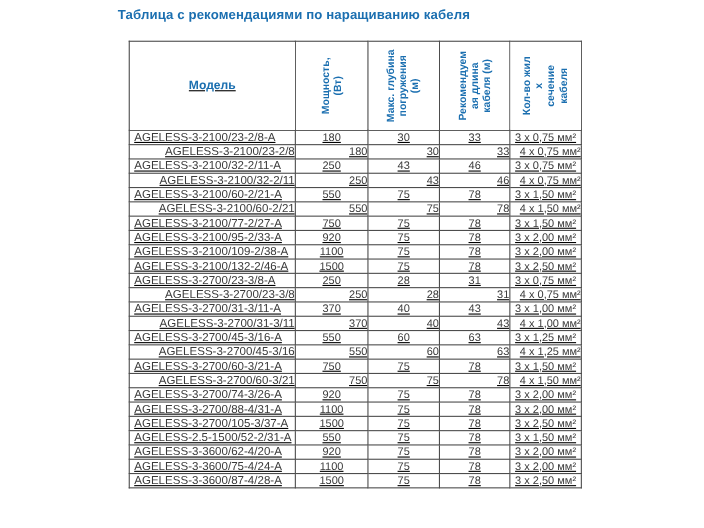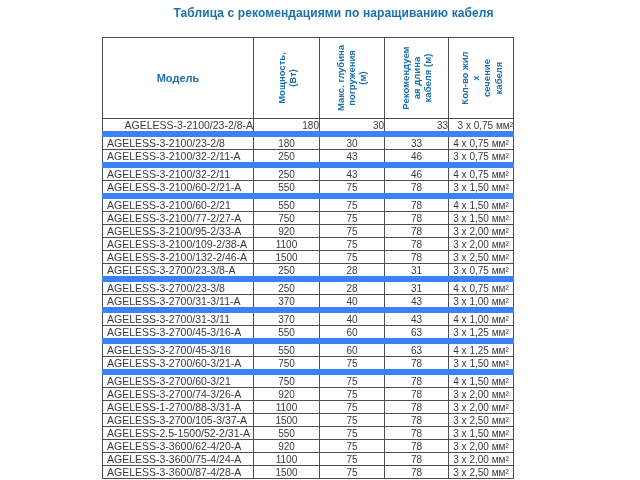--- a/index.html
+++ b/index.html
@@ -12,37 +12,38 @@
     overflow: hidden;
   }
   .page {
     position: relative;
     width: 640px;
     height: 480px;
     background: #ffffff;
   }
   .title {
     position: absolute;
-    left: 118px;
+    left: 107px;
     top: 6px;
     width: 431px;
-    text-align: center;
+    text-align: left;
     font-size: 12px;
     font-weight: bold;
     color: #1b6fb0;
     letter-spacing: 0.1px;
   }
   table.spec {
     position: absolute;
-    left: 102px;
+    left: 117px;
     top: 37px;
     width: 411px;
     height: 387px;
     border-collapse: collapse;
     table-layout: fixed;
+    text-decoration: underline;
   }
   table.spec th, table.spec td {
     border: 1px solid #4d4d4d;
     padding: 0;
     overflow: hidden;
   }
   thead tr { height: 81px; }
   th {
     color: #1b6fb0;
     font-weight: bold;
@@ -70,23 +71,24 @@
     vertical-align: middle;
     border-top-width: 2px;
   }
   tbody td.model {
     text-align: left;
     padding-left: 4px;
     font-size: 10.5px;
     white-space: nowrap;
   }
   tbody tr.cont td {
-    border-top: 6px solid #3b82f6;
-  }
-  tbody tr:first-child td { border-top-width: 1px; text-align: right; }
+    border-top: 1px solid #3b82f6;
+    text-align: right;
+  }
+  tbody tr:first-child td { border-top-width: 1px; }
 </style>
 </head>
 <body>
 
 <div class="page">
   <div class="title">Таблица с рекомендациями по наращиванию кабеля</div>
 
   <table class="spec">
     <colgroup>
       <col style="width:151px">
@@ -248,21 +250,21 @@
           <td>4 x 1,50 мм²</td>
         </tr>
         <tr>
           <td class="model">AGELESS-3-2700/74-3/26-A</td>
           <td>920</td>
           <td>75</td>
           <td>78</td>
           <td>3 x 2,00 мм²</td>
         </tr>
         <tr>
-          <td class="model">AGELESS-1-2700/88-3/31-A</td>
+          <td class="model">AGELESS-3-2700/88-4/31-A</td>
           <td>1100</td>
           <td>75</td>
           <td>78</td>
           <td>3 x 2,00 мм²</td>
         </tr>
         <tr>
           <td class="model">AGELESS-3-2700/105-3/37-A</td>
           <td>1500</td>
           <td>75</td>
           <td>78</td>

